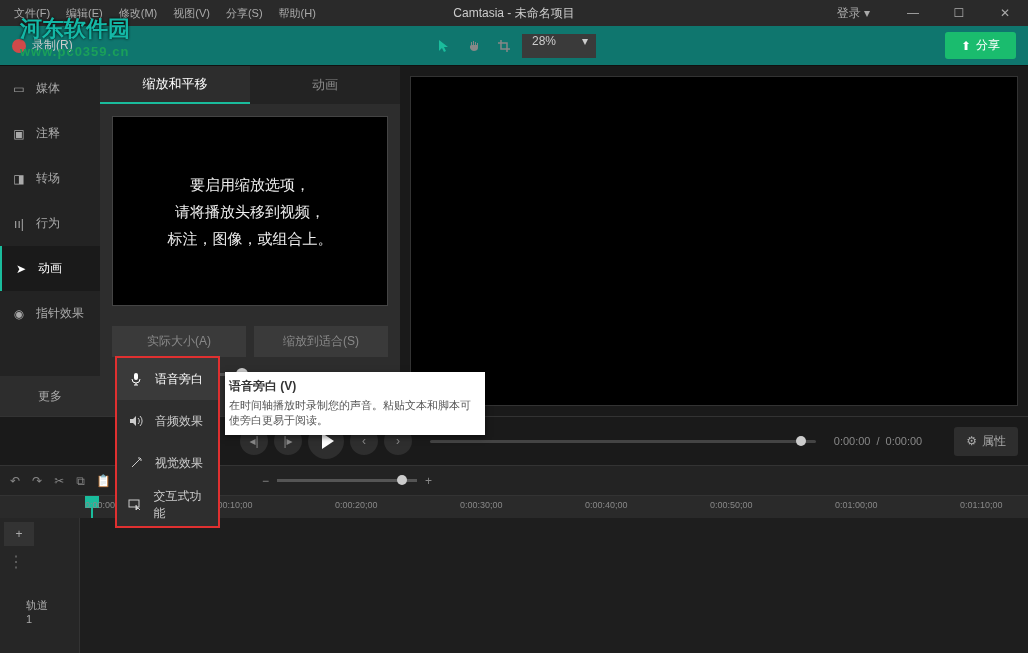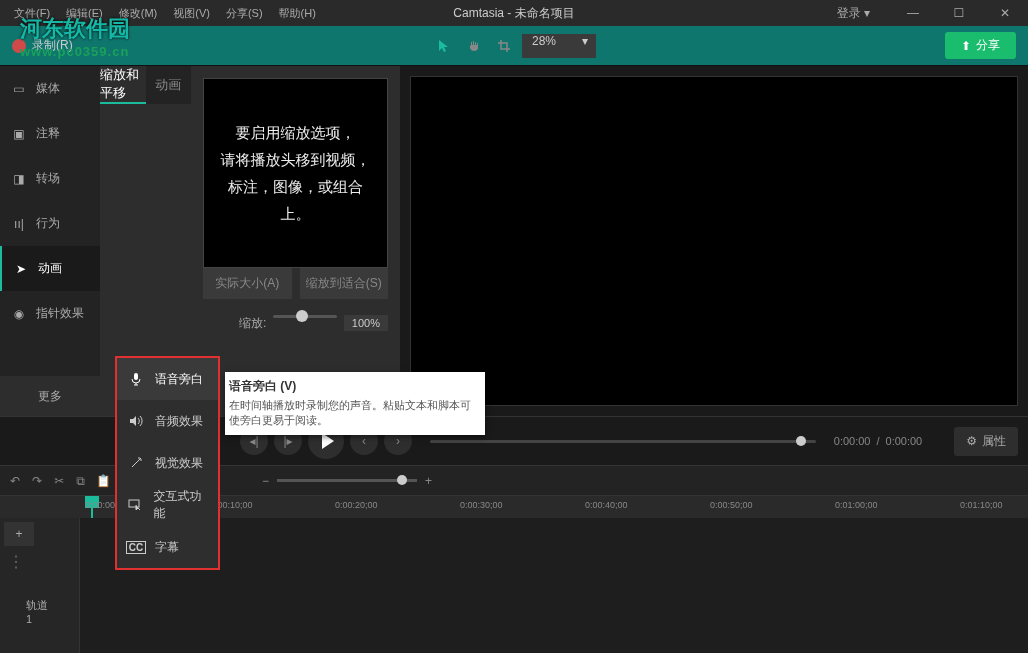--- a/index.html
+++ b/index.html
@@ -20,27 +20,27 @@
 .tool-icon { width: 24px; height: 24px; display: flex; align-items: center; justify-content: center; color: #888; cursor: pointer; }
 .tool-icon.active { color: #1abc9c; }
 .zoom-select { background: #3a3a3a; color: #ccc; border: none; height: 24px; padding: 0 40px 0 10px; font-size: 12px; position: relative; }
 .share-btn { position: absolute; right: 12px; background: #1abc6e; color: #fff; padding: 5px 16px; border-radius: 3px; font-size: 12px; cursor: pointer; display: flex; align-items: center; gap: 5px; }
 .main { display: flex; height: 350px; background: #1a1a1a; }
 .sidebar { width: 100px; background: #232323; display: flex; flex-direction: column; }
 .sidebar-item { height: 45px; display: flex; align-items: center; padding-left: 10px; font-size: 12px; color: #aaa; cursor: pointer; gap: 8px; }
 .sidebar-item.active { background: #1a1a1a; color: #fff; border-left: 2px solid #1abc9c; }
 .sidebar-icon { width: 18px; height: 14px; display: flex; align-items: center; justify-content: center; }
 .sidebar-more { margin-top: auto; height: 40px; background: #2d2d2d; display: flex; align-items: center; justify-content: center; color: #aaa; cursor: pointer; }
-.panel { width: 300px; background: #2d2d2d; display: flex; flex-direction: row; }
+.panel { width: 300px; background: #2d2d2d; display: flex; flex-direction: column; }
 .panel-tabs { display: flex; height: 38px; }
 .panel-tab { flex: 1; display: flex; align-items: center; justify-content: center; background: #232323; color: #888; cursor: pointer; font-size: 13px; }
 .panel-tab.active { background: #2d2d2d; color: #fff; border-bottom: 2px solid #1abc9c; }
 .panel-body { flex: 1; padding: 12px; }
 .preview-box { background: #000; border: 1px solid #444; height: 190px; display: flex; align-items: center; justify-content: center; text-align: center; color: #eee; font-size: 15px; line-height: 1.8; padding: 10px; }
-.panel-btns { display: flex; gap: 8px; margin-top: 0; }
+.panel-btns { display: flex; gap: 8px; margin-top: 20px; }
 .panel-btn { flex: 1; background: #3a3a3a; color: #888; text-align: center; padding: 7px 0; font-size: 12px; cursor: pointer; }
 .zoom-row { display: flex; align-items: flex-start; margin-top: 16px; gap: 7px; margin-left: 36px; }
 .zoom-label { font-size: 12px; color: #aaa; }
 .slider-track { flex: 1; height: 3px; background: #555; position: relative; border-radius: 2px; }
 .slider-thumb { position: absolute; width: 12px; height: 12px; border-radius: 50%; background: #ccc; top: -5px; }
 .zoom-value { background: #3a3a3a; color: #ccc; padding: 2px 8px; font-size: 11px; }
 .canvas-area { flex: 1; background: #1a1a1a; display: flex; flex-direction: column; padding: 10px; }
 .canvas { flex: 1; background: #000; border: 1px solid #333; }
 .playback { height: 50px; background: #1a1a1a; display: flex; align-items: center; padding: 0 10px 0 240px; gap: 6px; border-top: 1px solid #333; border-bottom: 1px solid #333; position: relative; }
 .play-btn { width: 28px; height: 28px; border-radius: 50%; background: #2e2e2e; display: flex; align-items: center; justify-content: center; color: #888; cursor: pointer; }
@@ -274,24 +274,18 @@
   </div>
   <div class="popup-item">
     <span class="popup-icon">
       <svg width="14" height="12" viewBox="0 0 14 12" stroke="#ccc" fill="none">
           <rect x="1" y="1" width="10" height="7"></rect>
           <path d="M8 6 L8 11 L10 9 L12 11" fill="#ccc"></path>
         </svg>
     </span>
     <span>交互式功能</span>
   </div>
-  <div class="popup-item">
-    <span class="popup-icon">
-        <span class="cc-icon">CC</span>
-      </span>
-    <span>字幕</span>
-  </div>
 </div>
 
 <div class="tooltip">
   <div class="tt-title">语音旁白 (V)</div>
   <div class="tt-body">在时间轴播放时录制您的声音。粘贴文本和脚本可使旁白更易于阅读。</div>
 </div>
 
 </body></html>

